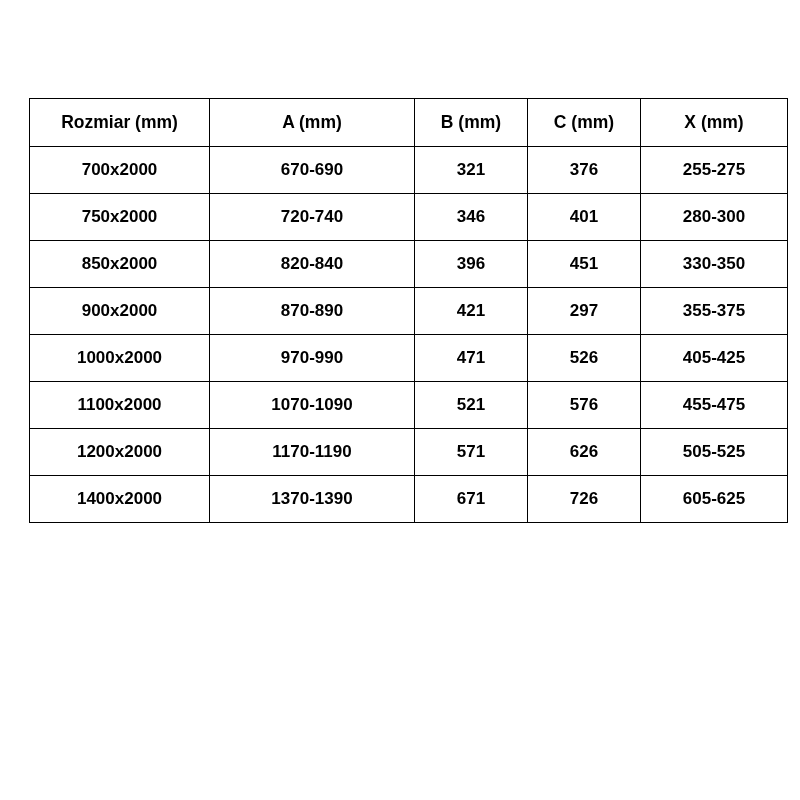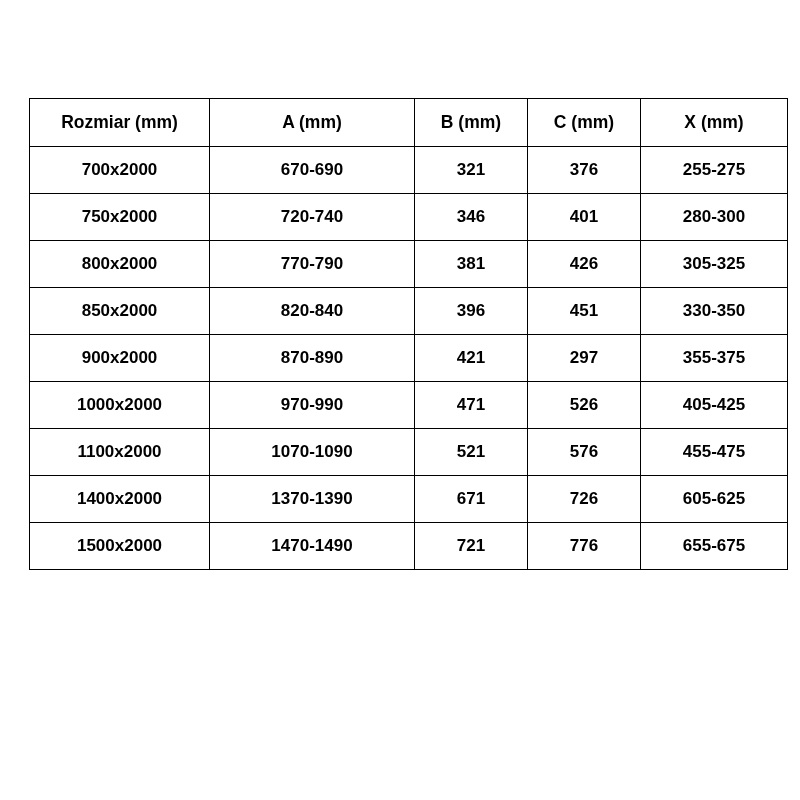--- a/index.html
+++ b/index.html
@@ -87,27 +87,20 @@
           <td>255-275</td>
         </tr>
         <tr>
           <td>750x2000</td>
           <td>720-740</td>
           <td>346</td>
           <td>401</td>
           <td>280-300</td>
         </tr>
         <tr>
-          <td>800x2000</td>
-          <td>770-790</td>
-          <td>381</td>
-          <td>426</td>
-          <td>305-325</td>
-        </tr>
-        <tr>
           <td>850x2000</td>
           <td>820-840</td>
           <td>396</td>
           <td>451</td>
           <td>330-350</td>
         </tr>
         <tr>
           <td>900x2000</td>
           <td>870-890</td>
           <td>421</td>
@@ -122,29 +115,29 @@
           <td>405-425</td>
         </tr>
         <tr>
           <td>1100x2000</td>
           <td>1070-1090</td>
           <td>521</td>
           <td>576</td>
           <td>455-475</td>
         </tr>
         <tr>
+          <td>1200x2000</td>
+          <td>1170-1190</td>
+          <td>571</td>
+          <td>626</td>
+          <td>505-525</td>
+        </tr>
+        <tr>
           <td>1400x2000</td>
           <td>1370-1390</td>
           <td>671</td>
           <td>726</td>
           <td>605-625</td>
-        </tr>
-        <tr>
-          <td>1500x2000</td>
-          <td>1470-1490</td>
-          <td>721</td>
-          <td>776</td>
-          <td>655-675</td>
         </tr>
       </tbody>
     </table>
   </div>
 </div>
 
 </body></html>

